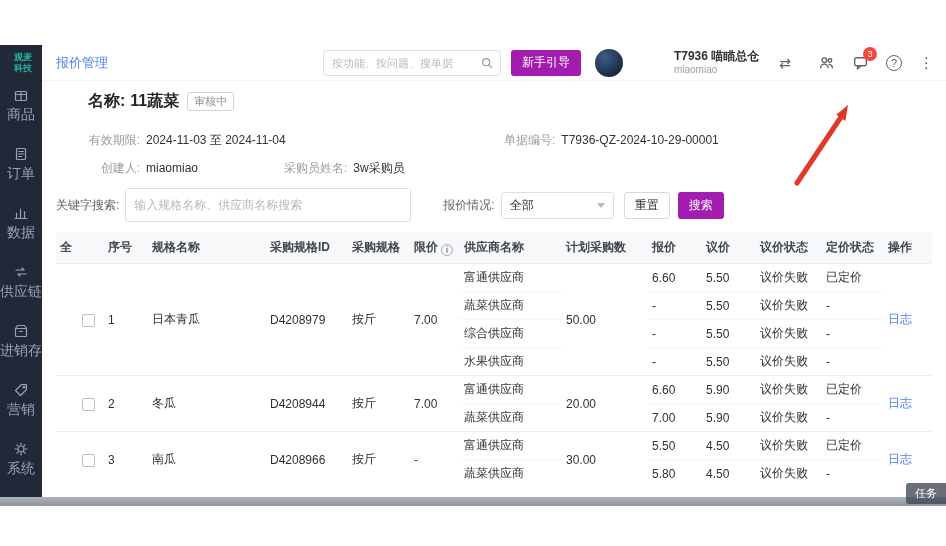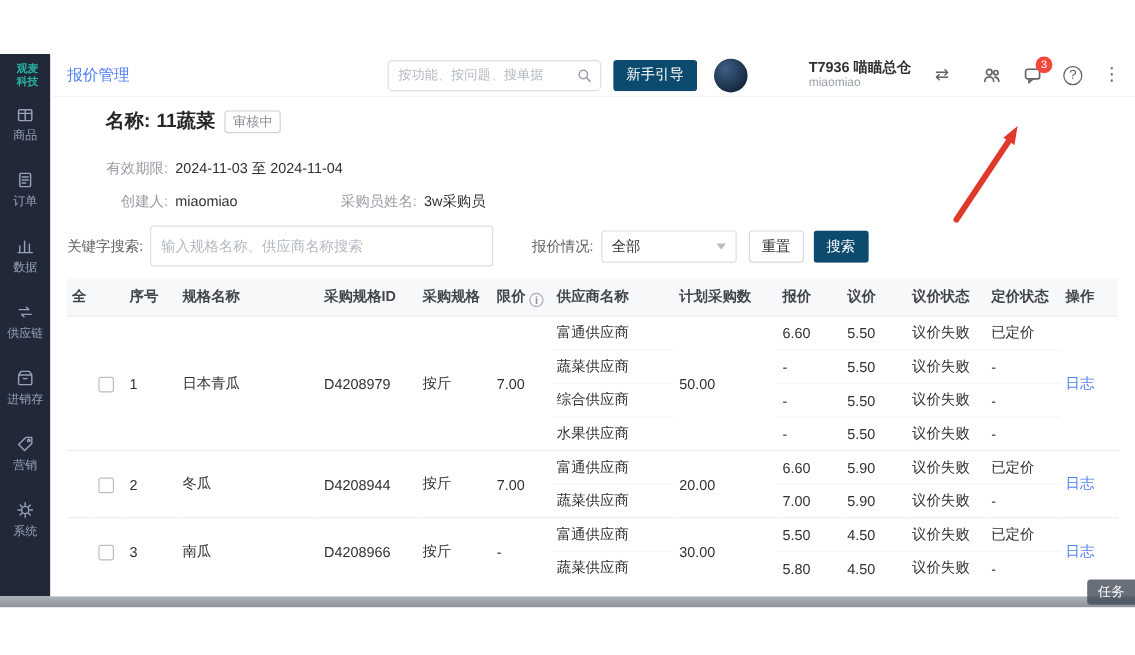--- a/index.html
+++ b/index.html
@@ -4,33 +4,33 @@
 <style>
   * { margin:0; padding:0; box-sizing:border-box; }
   body { background:#fff; font-family:"Liberation Sans","DejaVu Sans",sans-serif; }
   .page { position:relative; width:946px; height:546px; background:#fff; overflow:hidden; }
 
   
   .sidebar { position:absolute; left:0; top:45px; width:42px; height:452px; background:#212939; display:flex; flex-direction:column; align-items:center; }
   .logo { width:22px; margin:7px 0 12px; text-align:right; font-size:9px; line-height:1.25; color:#27b1a0; font-weight:bold; word-break:break-all; }
   .nav-item { display:flex; flex-direction:column; align-items:center; row-gap:3px; margin-bottom:22px; cursor:pointer; }
   .nav-item svg { width:16px; height:16px; stroke:#97a1b8; fill:none; stroke-width:1.2; stroke-linecap:round; stroke-linejoin:round; }
-  .nav-label { font-size:10px; color:#97a1b8; white-space:nowrap; }
+  .nav-label { font-size:14px; color:#97a1b8; white-space:nowrap; }
 
   
   .app { position:absolute; left:42px; top:45px; width:904px; height:452px; background:#fff; }
   .topbar { display:flex; align-items:center; height:36px; padding:0 12px 0 14px; border-bottom:1px solid #f2f4f7; }
   .crumb { font-size:13px; color:#4d7ef7; cursor:pointer; }
   .tb-spacer { flex:1; }
   .search-box { position:relative; width:178px; height:26px; margin-right:10px; }
   .search-box input { width:100%; height:100%; border:1px solid #dcdfe6; border-radius:4px; padding:0 26px 0 8px; font-size:11px; color:#333; outline:none; }
   .search-box input::placeholder { color:#b4b9c2; }
   .search-box svg { position:absolute; right:7px; top:6px; width:14px; height:14px; stroke:#989ea8; fill:none; stroke-width:1.4; stroke-linecap:round; }
   .btn { display:inline-flex; align-items:center; justify-content:center; font-size:12px; border-radius:3px; cursor:pointer; border:1px solid transparent; white-space:nowrap; }
-  .btn-primary { background:#0c4a6e; color:#fff; padding:5px 10px; }
+  .btn-primary { background:#a21caf; color:#fff; padding:5px 10px; }
   .btn-ghost { background:#fff; color:#303133; border-color:#d6dae0; padding:5px 10px; }
   .btn-ghost.dim { color:#9aa0a8; }
   .guide { margin-right:14px; height:26px; }
   .user-block { display:flex; align-items:flex-start; margin-right:12px; cursor:pointer;gap:44px; }
   .avatar { width:28px; height:28px; border-radius:50%; background:radial-gradient(circle at 35% 30%, #3d5f85 0%, #16283f 75%); margin-right:7px; flex:none; }
   .user-texts { display:flex; flex-direction:column; line-height:1.25; }
   .user-name { font-size:12px; color:#303133; font-weight:bold; }
   .user-account { font-size:10px; color:#9aa0a8; }
   .swap { font-size:14px; color:#606266; margin:0 10px 0 8px; cursor:pointer; }
   .tb-icon { position:relative; margin-left:17px; cursor:pointer; display:inline-flex; align-items:center; }
@@ -195,20 +195,24 @@
         <span class="title-value">11蔬菜</span>
         <span class="badge-review">审核中</span>
       </div>
 
       <div class="info">
         <div class="info-row">
           <div class="f w448">
             <span class="lbl-r">有效期限:</span>
             <span class="val">2024-11-03 至 2024-11-04</span>
           </div>
+          <div class="f">
+            <span class="lbl">单据编号:</span>
+            <span class="val">T7936-QZ-2024-10-29-00001</span>
+          </div>
         </div>
         <div class="info-row">
           <div class="f w228">
             <span class="lbl-r">创建人:</span>
             <span class="val">miaomiao</span>
           </div>
           <div class="f">
             <span class="lbl">采购员姓名:</span>
             <span class="val">3w采购员</span>
           </div>

